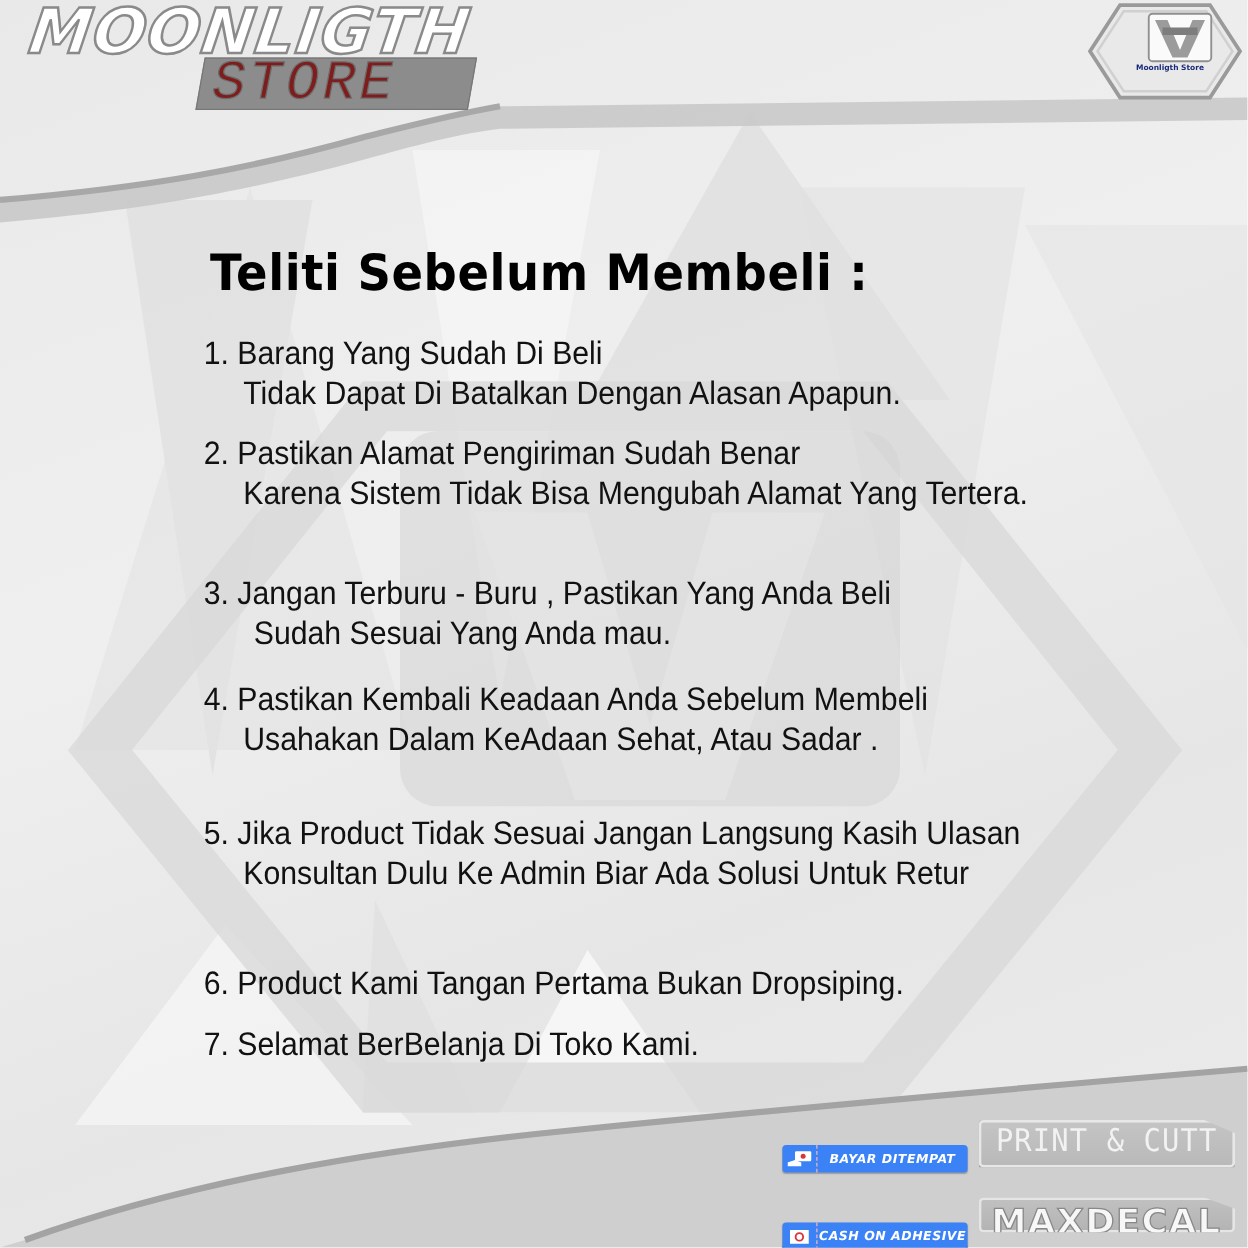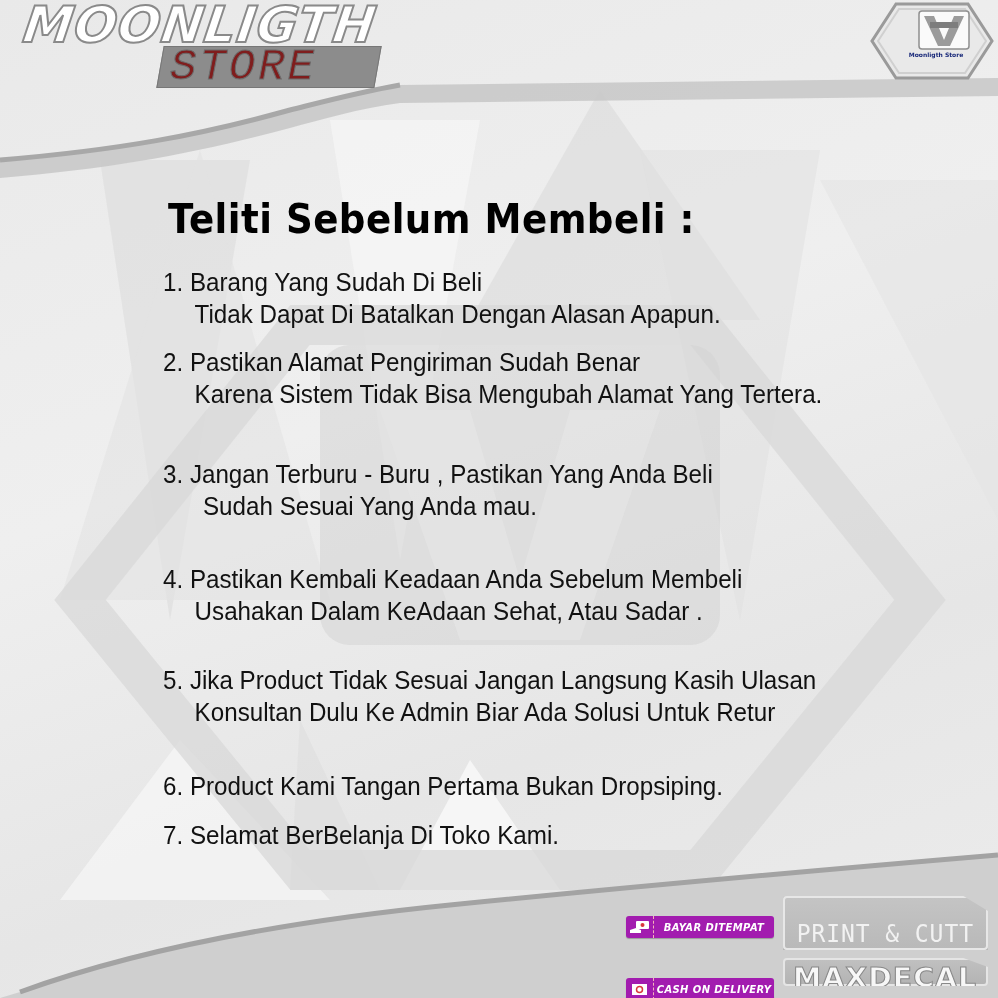--- a/index.html
+++ b/index.html
@@ -55,41 +55,41 @@
     display: block; font-family: "Liberation Sans", sans-serif; font-size: 26px;
     color: #111; line-height: 32px; white-space: nowrap;
     transform: scaleX(0.93); transform-origin: left top;
   }
   .rule-line.sub { padding-left: 34px; }
   .rule-line.sub.extra { padding-left: 43px; }
 
   
   .badge {
     position: absolute; left: 626px; width: 148px; height: 22px;
-    background: #a21caf; border-radius: 3px;
+    background: #3b82f6; border-radius: 3px;
     display: flex; align-items: center;
     box-shadow: 0 1px 1px rgba(0,0,0,0.25);
   }
   .badge-icon {
     width: 28px; height: 22px; display: flex; align-items: center; justify-content: center;
     border-right: 1px dashed #f3b5b7;
   }
   .badge-label {
     flex: 1; text-align: center; color: #fff;
     font-family: "DejaVu Sans", sans-serif; font-weight: bold; font-style: italic;
     font-size: 10px; letter-spacing: 0.4px; white-space: nowrap;
   }
 
   .print-cutt {
-    position: absolute; left: 783px; top: 896px; width: 205px; height: 54px;
+    position: absolute; left: 783px; top: 896px; width: 205px; height: 38px;
     background: linear-gradient(#c4c4c4, #b9b9b9);
     border: 2px solid #e7e7e7; border-radius: 4px;
     box-shadow: 0 1px 2px rgba(0,0,0,0.3);
     clip-path: polygon(0 0, 88% 0, 100% 28%, 100% 100%, 0 100%);
-    display: flex; align-items: flex-end; justify-content: center;
+    display: flex; align-items: flex-start; justify-content: center;
   }
   .print-cutt span {
     font-family: "DejaVu Sans Mono", monospace; font-size: 25px; color: #f2f2f2;
     letter-spacing: 1px; transform: scaleX(0.92);
   }
   .maxdecal {
     position: absolute; left: 783px; top: 958px; width: 205px; height: 28px;
     background: linear-gradient(#c0c0c0, #b4b4b4);
     border: 2px solid #e5e5e5; border-radius: 4px;
     clip-path: polygon(0 0, 88% 0, 100% 32%, 100% 100%, 0 100%);
@@ -159,25 +159,25 @@
     <span class="rule-line sub">Tidak Dapat Di Batalkan Dengan Alasan Apapun.</span>
   </div>
   <div class="rule" style="top:80px">
     <span class="rule-line">2. Pastikan Alamat Pengiriman Sudah Benar</span>
     <span class="rule-line sub">Karena Sistem Tidak Bisa Mengubah Alamat Yang Tertera.</span>
   </div>
   <div class="rule" style="top:192px">
     <span class="rule-line">3. Jangan Terburu - Buru , Pastikan Yang Anda Beli</span>
     <span class="rule-line sub extra">Sudah Sesuai Yang Anda mau.</span>
   </div>
-  <div class="rule" style="top:297px">
+  <div class="rule" style="top:277px">
     <span class="rule-line">4. Pastikan Kembali Keadaan Anda Sebelum Membeli</span>
     <span class="rule-line sub">Usahakan Dalam KeAdaan Sehat, Atau Sadar .</span>
   </div>
-  <div class="rule" style="top:398px">
+  <div class="rule" style="top:384px">
     <span class="rule-line">5. Jika Product Tidak Sesuai Jangan Langsung Kasih Ulasan</span>
     <span class="rule-line sub">Konsultan Dulu Ke Admin Biar Ada Solusi Untuk Retur</span>
   </div>
   <div class="rule" style="top:504px">
     <span class="rule-line">6. Product Kami Tangan Pertama Bukan Dropsiping.</span>
   </div>
   <div class="rule" style="top:553px">
     <span class="rule-line">7. Selamat BerBelanja Di Toko Kami.</span>
   </div>
 </div>
@@ -203,21 +203,21 @@
   </span>
   <span class="badge-label">GRATIS ONGKIR</span>
 </div>
 <div class="badge" style="top:978px">
   <span class="badge-icon">
     <svg width="20" height="14" viewBox="0 0 20 14">
         <rect x="2" y="2" width="15" height="11" fill="#fff"></rect>
         <circle cx="9.5" cy="7.5" r="3" fill="none" stroke="#d9363b" stroke-width="1.5"></circle>
       </svg>
   </span>
-  <span class="badge-label">CASH ON DELIVERY</span>
+  <span class="badge-label">CASH ON ADHESIVE</span>
 </div>
 
 <div class="print-cutt">
   <span>PRINT &amp; CUTT</span>
 </div>
 
 <div class="maxdecal">
   <span class="maxdecal-title">MAXDECAL</span>
   <span class="maxdecal-sub1">PROFESSIONAL</span>
   <span class="maxdecal-sub2">ADHESIVE MANUFACTURE</span>

